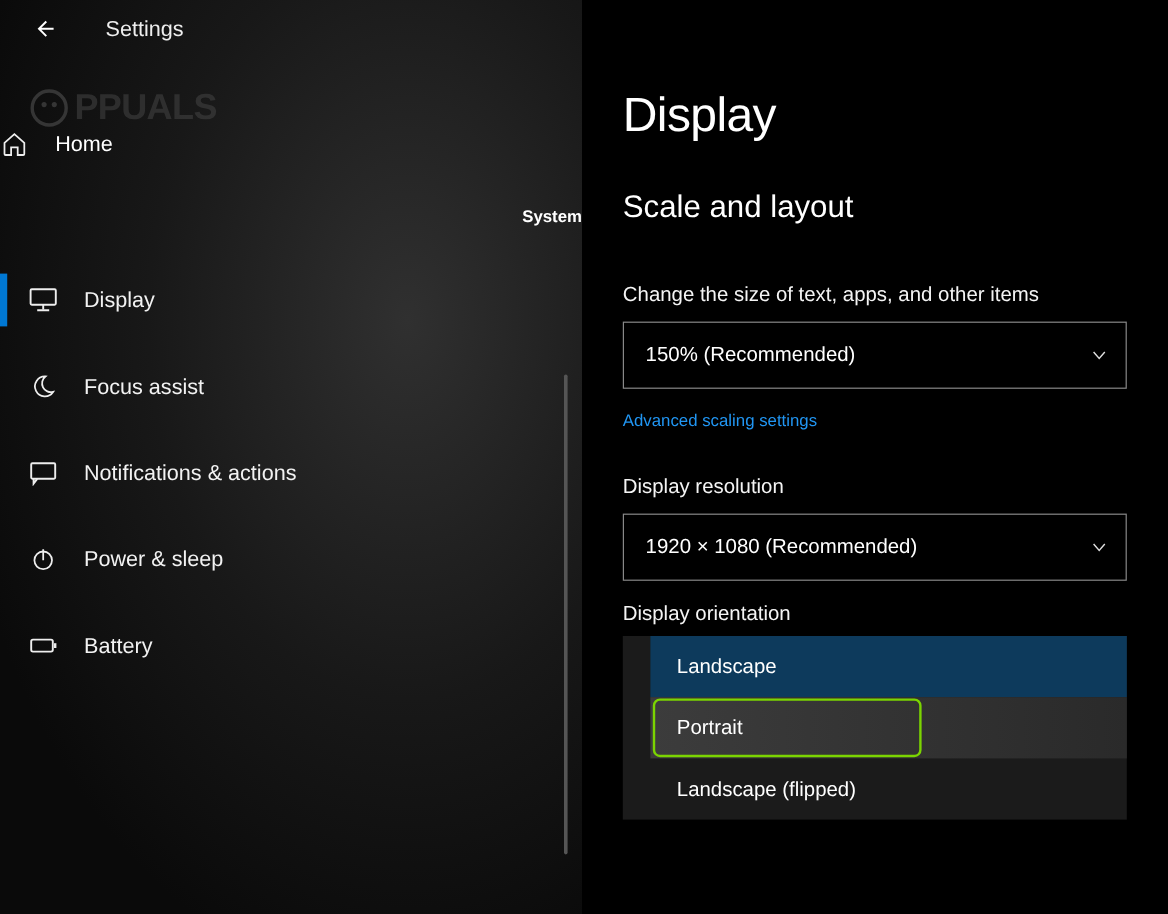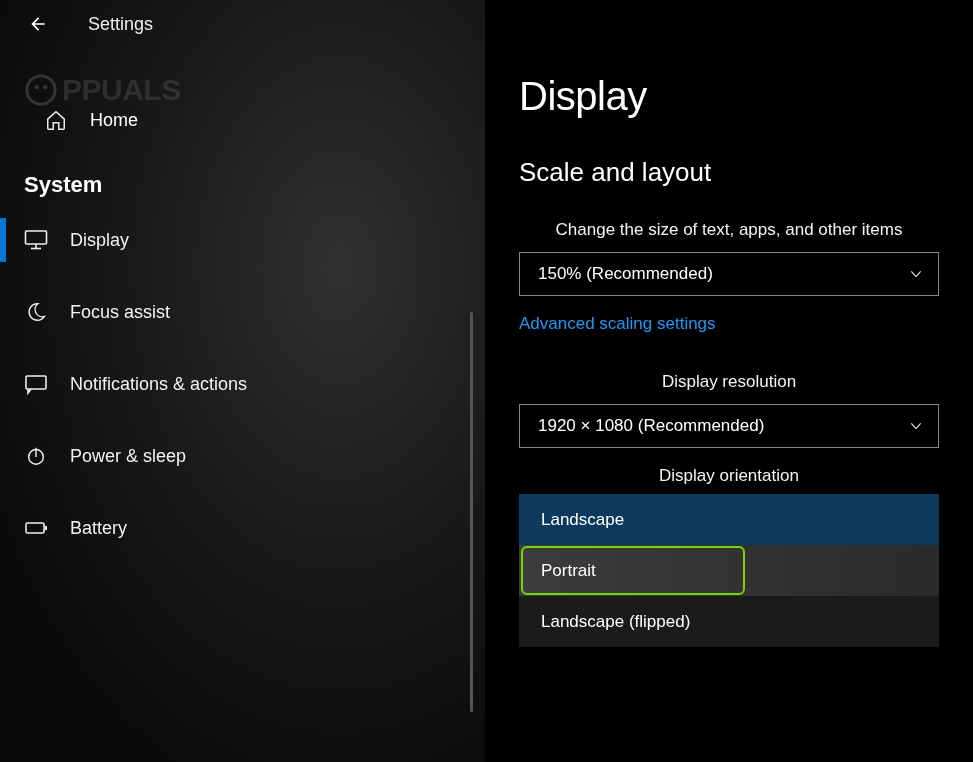--- a/index.html
+++ b/index.html
@@ -76,23 +76,21 @@
   .watermark-text {
     font-size: 30px;
     font-weight: 700;
     letter-spacing: -0.5px;
   }
 
   .home-row {
     display: flex;
     align-items: center;
     margin-top: 50px;
-    padding-left: 24px;
     height: 44px;
-    margin-left: 20px;
   }
   .home-row .icon-slot { width: 24px; display:flex; align-items:center; justify-content:center; }
   .home-row .label {
     margin-left: 22px;
     font-size: 18px;
     font-weight: 400;
   }
 
   .search-wrap {
     margin: 18px 22px 0 22px;
@@ -110,24 +108,25 @@
     border: none;
     outline: none;
     color: #ccc;
     font-size: 17px;
     font-family: inherit;
   }
   .search-input::placeholder { color: #bdbdbd; }
   .search-icon { color: #ddd; }
 
   .category-label {
-    margin: 30px 0 6px 24px;
-    font-size: 22px;
+    margin: 30px 0 26px 24px;
+    font-size: 14px;
     font-weight: 600;
     display:block;
+    text-align:right;
   }
 
   .nav-list {
     display: flex;
     flex-direction: column;
     position: relative;
   }
 
   .nav-item {
     display: flex;
@@ -183,64 +182,64 @@
   .page-title {
     font-size: 40px;
     font-weight: 500;
     margin: 0 0 38px 0;
     letter-spacing: -0.5px;
   }
 
   .section-title {
     font-size: 26px;
     font-weight: 500;
-    margin: 0 0 32px 0;
+    margin: 0 0 48px 0;
   }
 
   .field-label {
     font-size: 17px;
     font-weight: 400;
     margin: 0 0 12px 0;
     color: #f4f4f4;
     display:block;
-    text-align:center;
   }
 
   .combo {
     border: 1px solid #888;
-    height: 44px;
+    height: 56px;
     display: flex;
     align-items: center;
     justify-content: space-between;
     padding: 0 14px 0 18px;
     margin-bottom: 18px;
     font-size: 17px;
     color: #fff;
     box-sizing:border-box;
     background: #000;
   }
   .combo .chev { color:#ddd; }
 
   .link {
     color: #2196f3;
-    font-size: 17px;
+    font-size: 14px;
     margin-bottom: 30px;
     display: inline-block;
   }
 
   .gap-top { margin-top: 30px; }
 
   
   .dropdown {
     position: relative;
     margin-top: -4px;
   }
   .dd-list {
     background: #1b1b1b;
     border-top: none;
+    padding-left: 23px;
   }
   .dd-item {
     height: 51px;
     display: flex;
     align-items: center;
     padding-left: 22px;
     font-size: 17px;
     color: #fff;
     position: relative;
     box-sizing: border-box;

